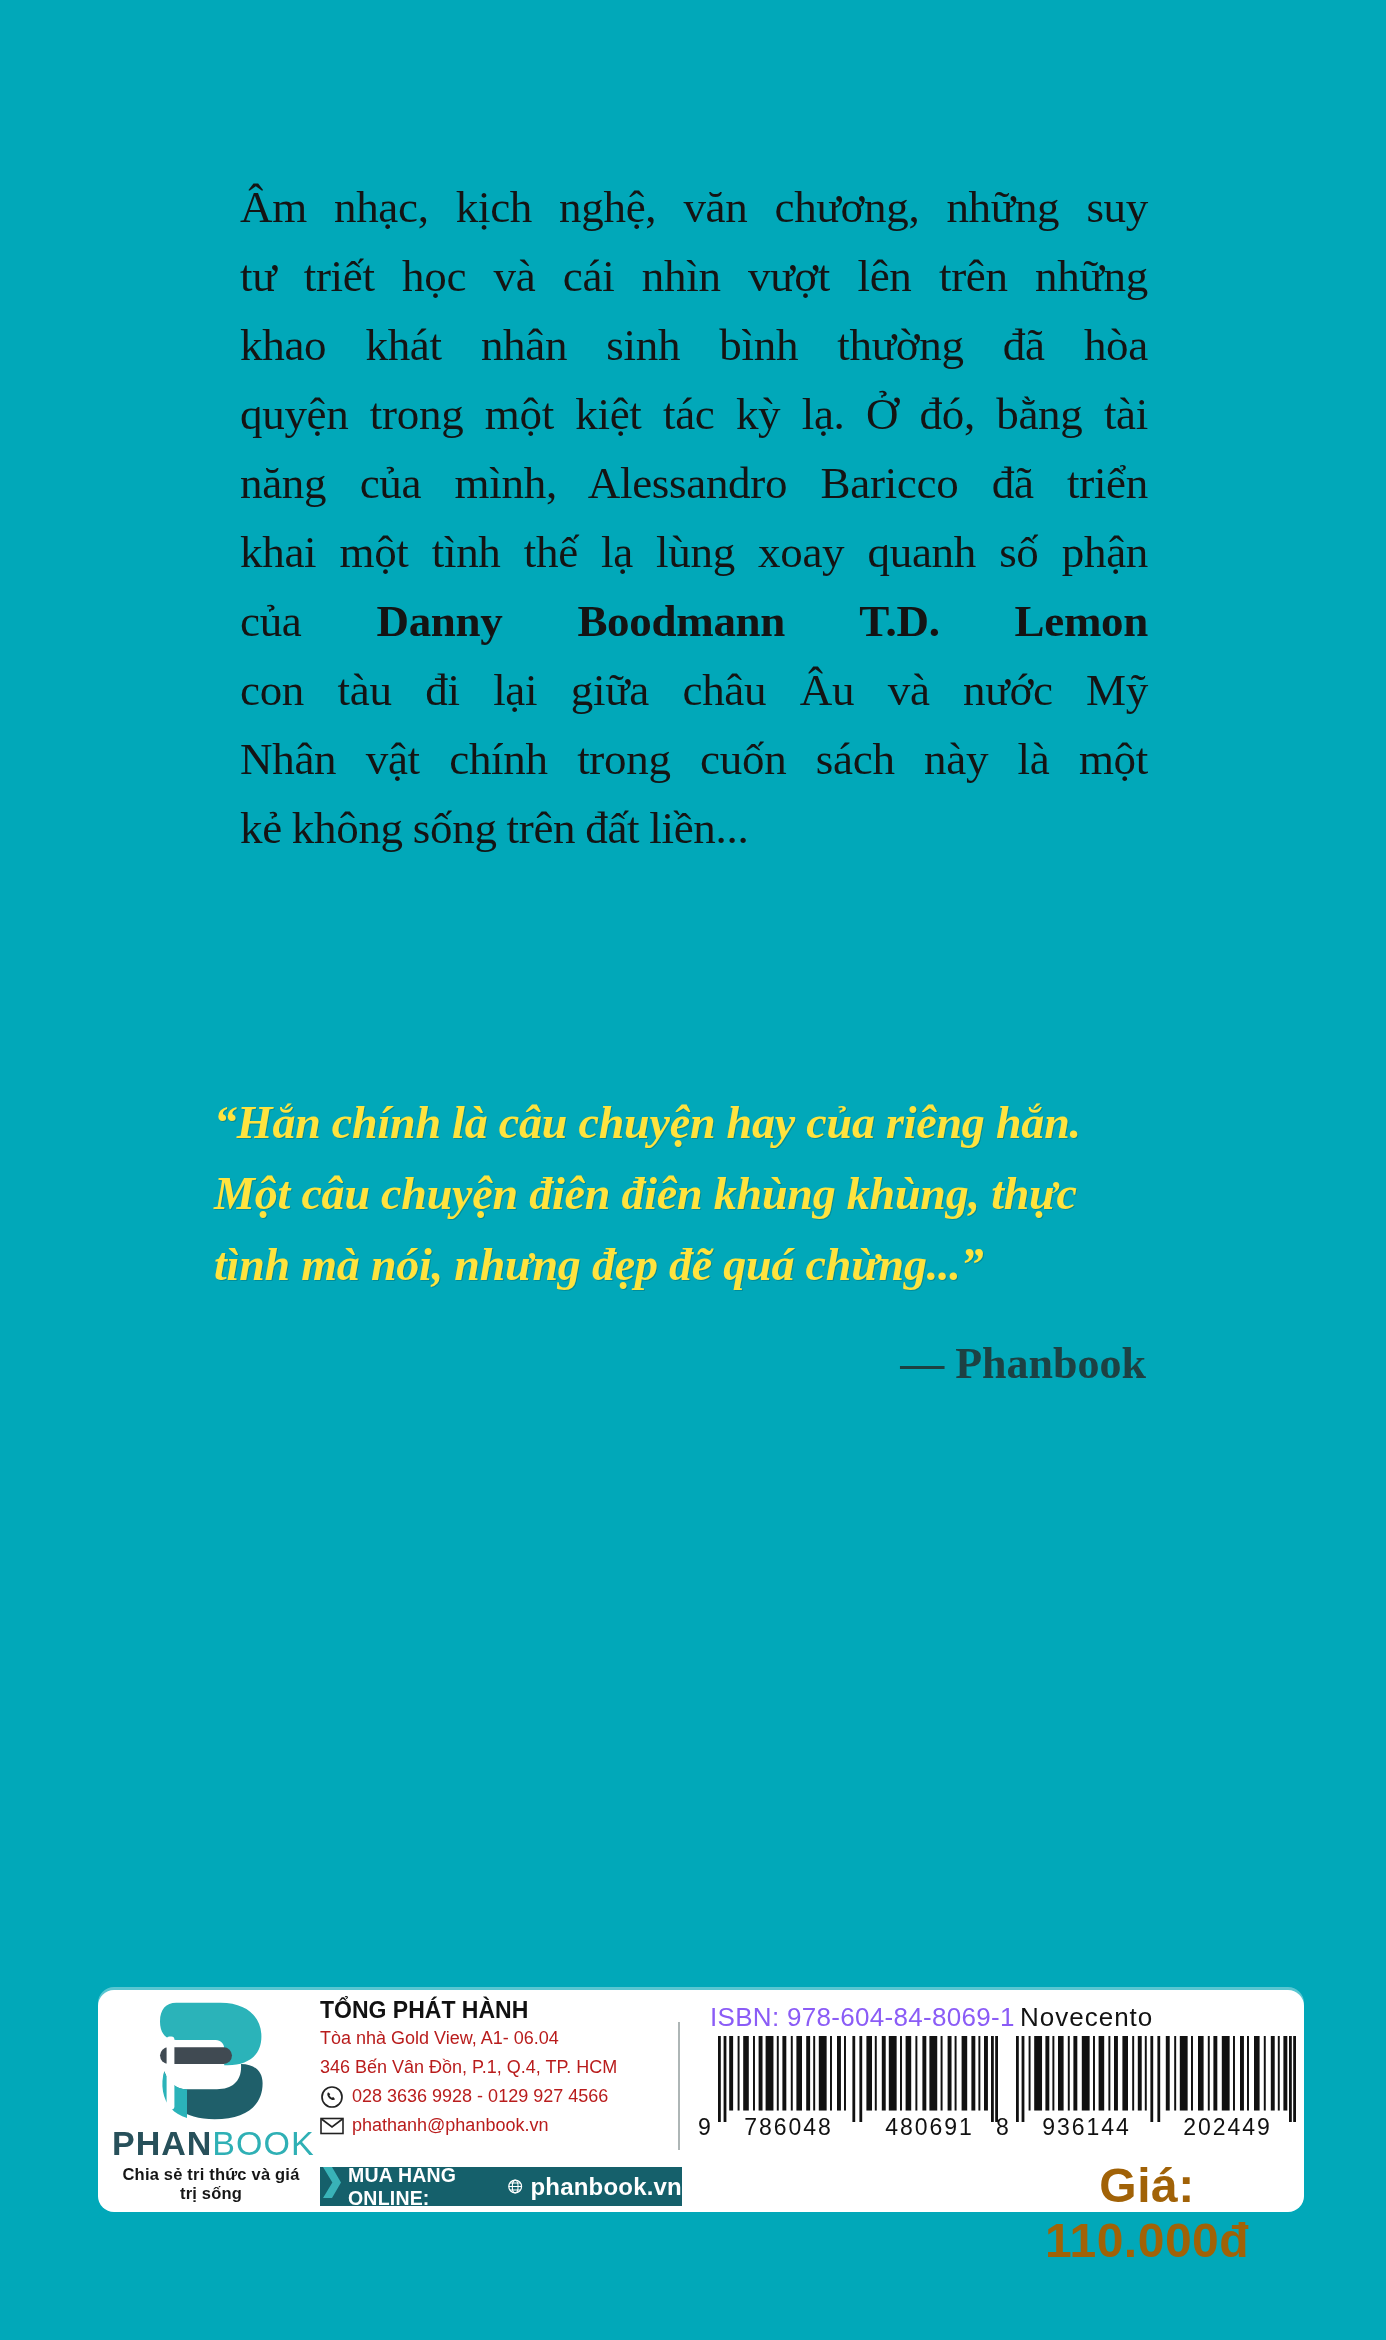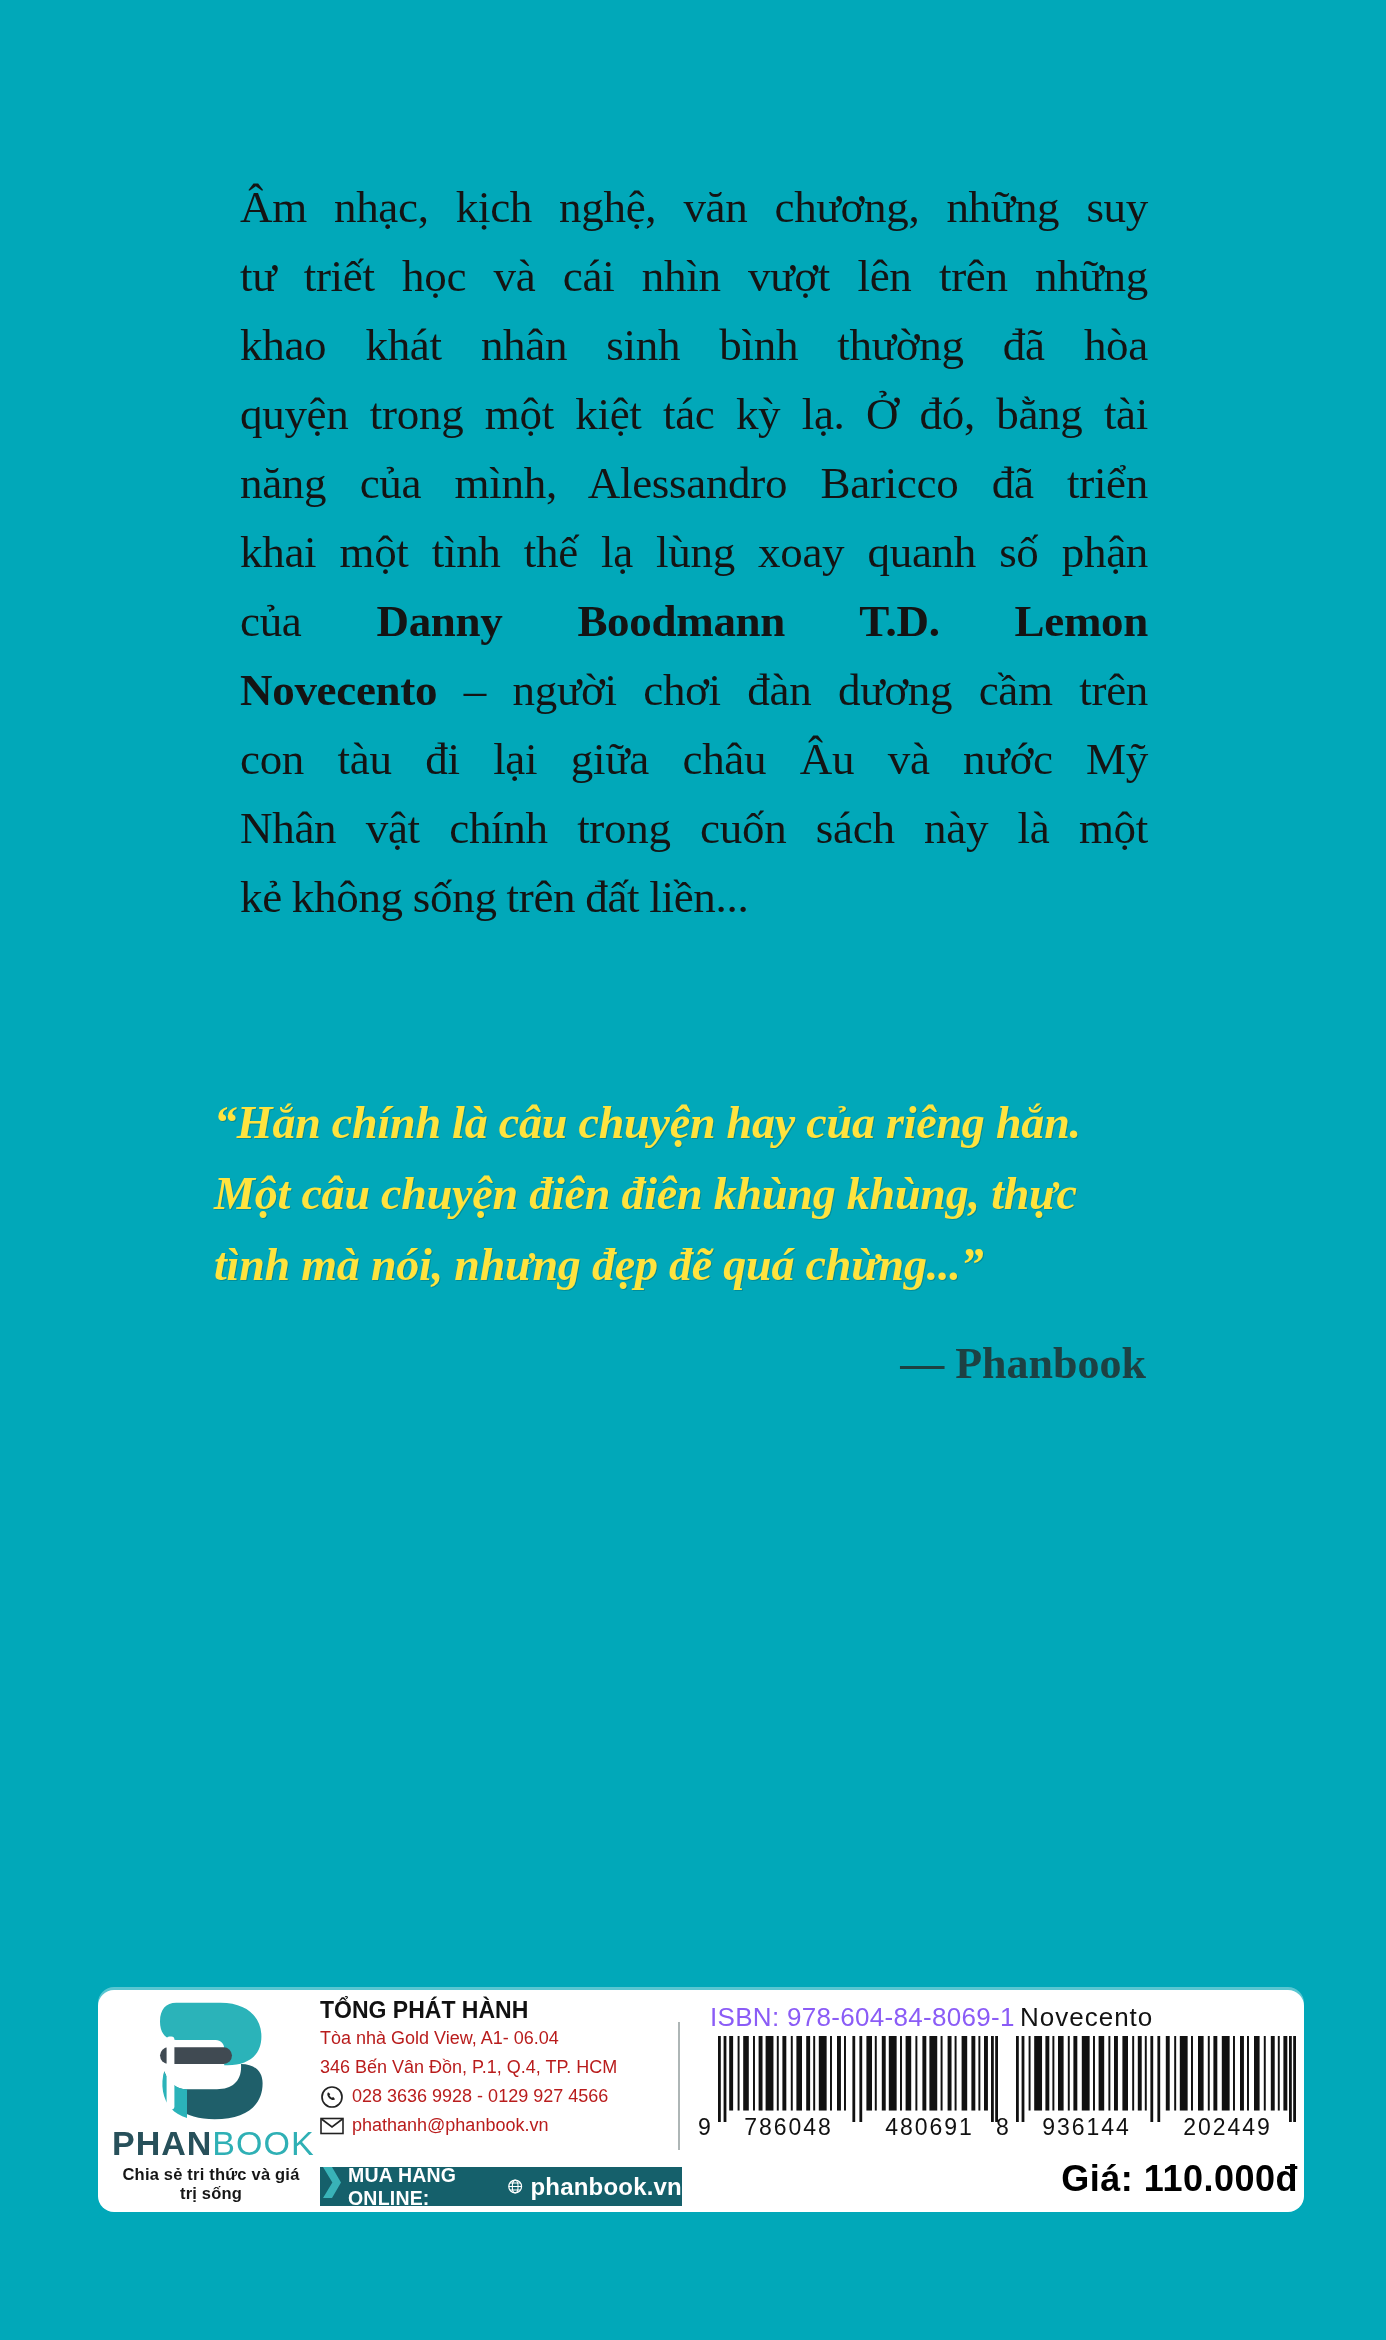--- a/index.html
+++ b/index.html
@@ -67,38 +67,37 @@
   .isbn-label{position:absolute;left:612px;top:12px;font-size:26px;color:#8b5cf6;letter-spacing:0.3px;}
   .book-title{position:absolute;left:922px;top:12px;font-size:26px;color:#121212;letter-spacing:1px;}
   .barcode{position:absolute;top:46px;width:302px;}
   .barcode.bc1{left:600px;}
   .barcode.bc2{left:898px;}
   .barcode svg.bars{display:block;margin-left:20px;width:280px;height:86px;}
   .bc-digits{display:flex;align-items:flex-start;font-size:23px;color:#111;margin-top:-7px;line-height:24px;}
   .bc-digits .d1{width:20px;text-align:left;}
   .bc-digits .grp{flex:1;text-align:center;letter-spacing:2px;}
   .price{
-    position:absolute;left:898px;top:168px;width:302px;text-align:right;
-    font-size:36px;font-weight:bold;color:#000000;letter-spacing:0.5px;
+    position:absolute;left:898px;top:168px;width:302px;text-align:center;
+    font-size:48px;font-weight:bold;color:#a16207;letter-spacing:0.5px;
   }
 </style>
 </head>
 <body>
 
 <div class="page">
 
   <div class="blurb">
     <div class="bl j">Âm nhạc, kịch nghệ, văn chương, những suy</div>
     <div class="bl j">tư triết học và cái nhìn vượt lên trên những</div>
     <div class="bl j">khao khát nhân sinh bình thường đã hòa</div>
     <div class="bl j">quyện trong một kiệt tác kỳ lạ. Ở đó, bằng tài</div>
     <div class="bl j">năng của mình, Alessandro Baricco đã triển</div>
     <div class="bl j">khai một tình thế lạ lùng xoay quanh số phận</div>
     <div class="bl j"><span>của</span> <b>Danny Boodmann T.D. Lemon</b></div>
-    <div class="bl j"><b>Novecento</b> <span>– người chơi đàn dương cầm trên</span></div>
     <div class="bl j">con tàu đi lại giữa châu Âu và nước Mỹ</div>
     <div class="bl j">Nhân vật chính trong cuốn sách này là một</div>
     <div class="bl">kẻ không sống trên đất liền...</div>
   </div>
 
   <div class="quote">
     <div class="bl">“Hắn chính là câu chuyện hay của riêng hắn.</div>
     <div class="bl">Một câu chuyện điên điên khùng khùng, thực</div>
     <div class="bl">tình mà nói, nhưng đẹp đẽ quá chừng...”</div>
   </div>

